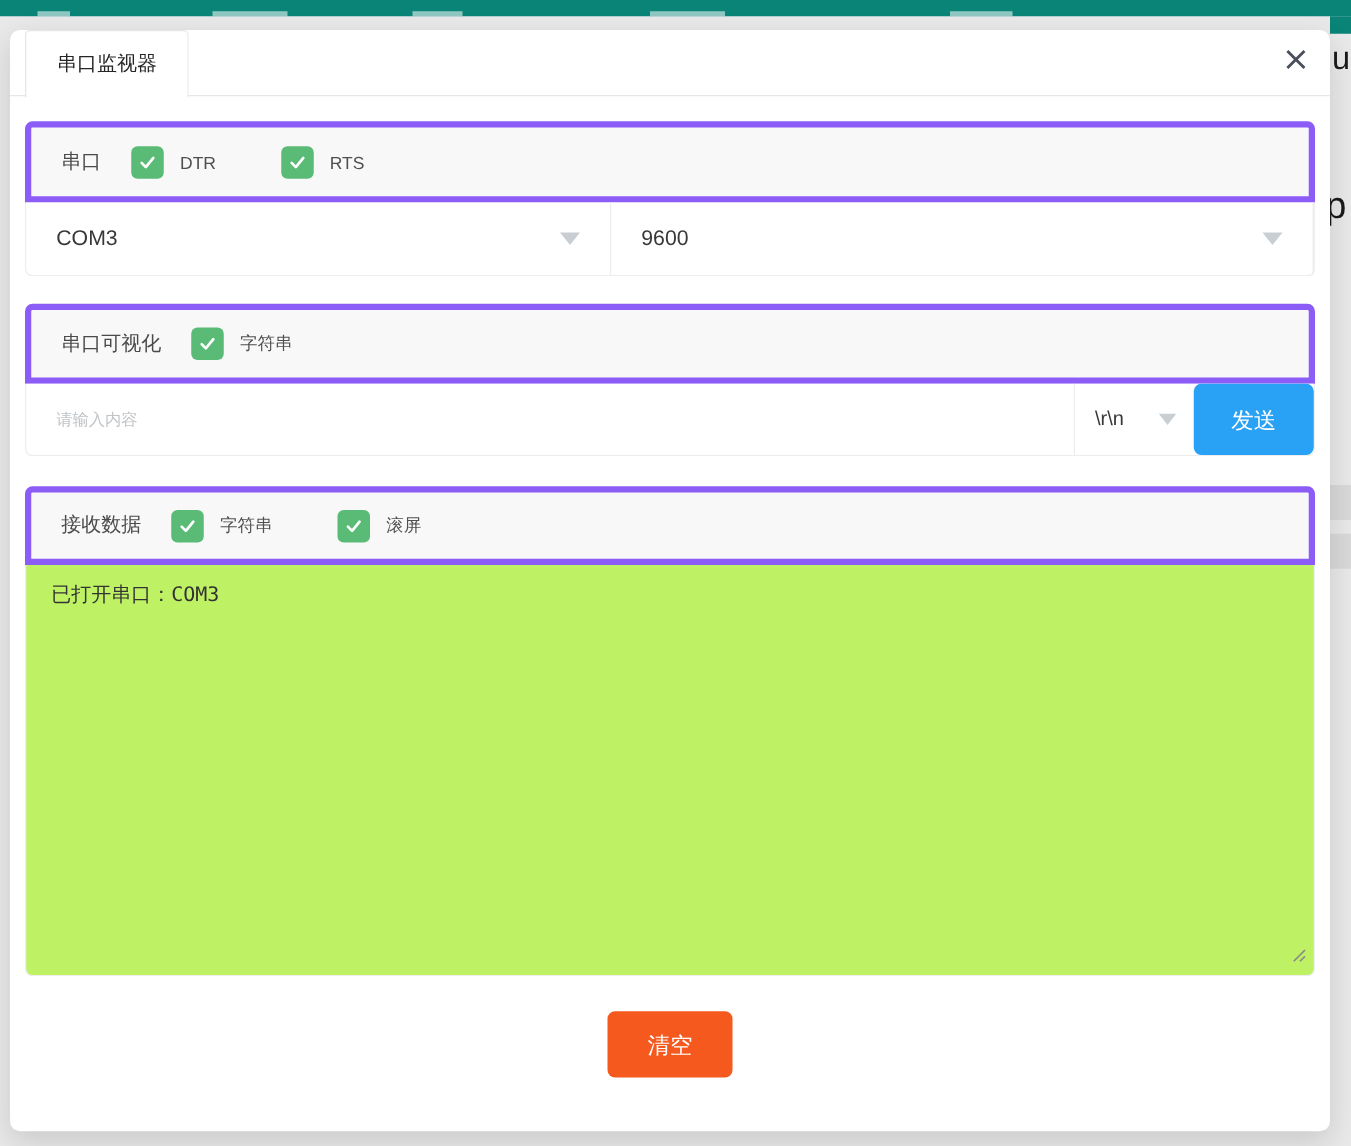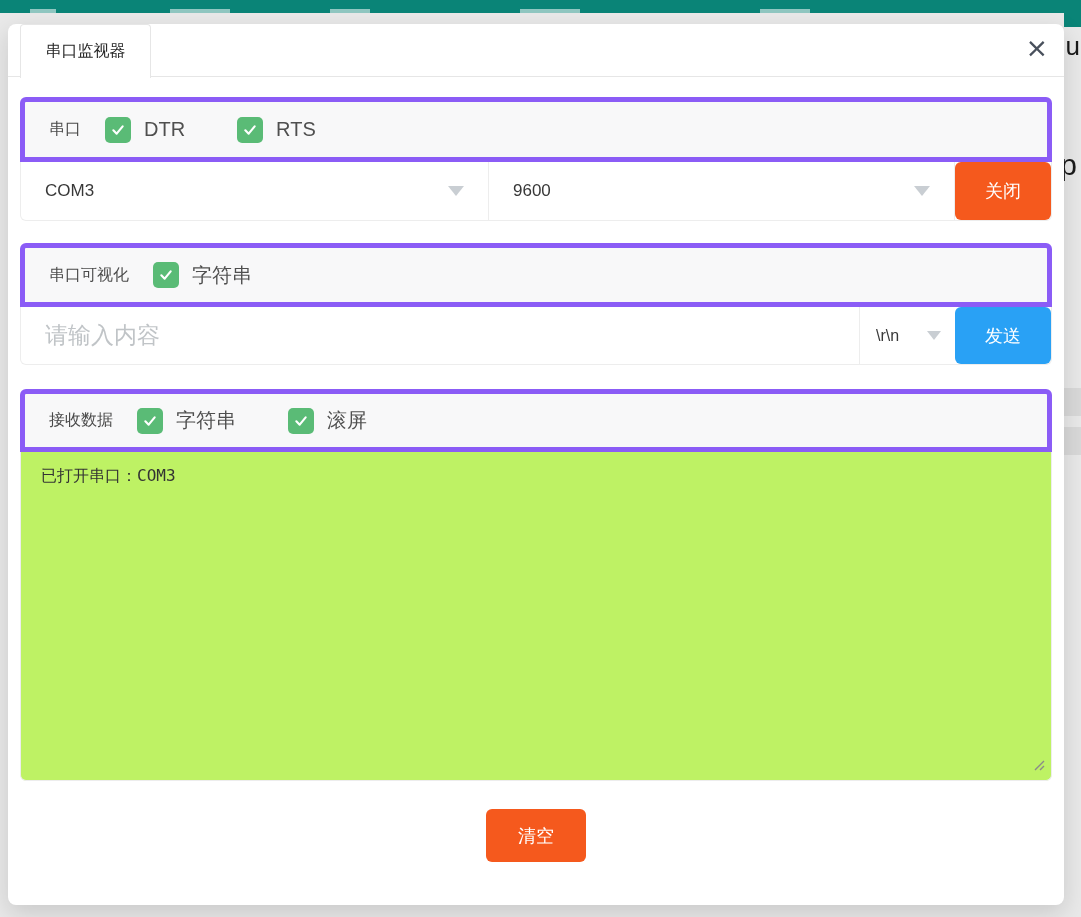--- a/index.html
+++ b/index.html
@@ -68,21 +68,21 @@
   .sec2 .section-header { margin-top:22px; height:64px; }
   .sec3 .section-header { margin-top:24px; height:63px; }
   .section-title { font-size:16px; color:#4a4a4a; margin-right:24px; }
   .chk-group { display:flex; align-items:center; margin-right:52px; }
   .checkbox {
     width:26px; height:26px; border-radius:5px;
     background:#5abb76; display:flex; align-items:center; justify-content:center;
     cursor:pointer; flex:none;
   }
   .checkbox svg { width:16px; height:16px; }
-  .chk-label { font-size:20px; color:#4f4f4f; margin-left:13px; }
+  .chk-label { font-size:14px; color:#4f4f4f; margin-left:13px; }
 
   .section-row {
     display:flex; align-items:stretch;
     border:1px solid #ededed; border-top:none;
     border-radius:0 0 6px 6px;
     background:#fff;
   }
   .sec1 .section-row { height:59px; }
   .sec2 .section-row { height:58px; }
 
@@ -96,21 +96,21 @@
     width:0; height:0;
     border-left:8px solid transparent;
     border-right:8px solid transparent;
     border-top:10px solid #c9ced3;
   }
   .cell-port { width:468px; }
   .cell-baud { flex:1; }
   .cell-input { flex:1; border-right:1px solid #ededed; display:flex; align-items:center; }
   .cell-input input {
     width:100%; height:100%; border:none; outline:none;
-    font-size:23px; color:#383838; padding:0 24px;
+    font-size:13px; color:#383838; padding:0 24px;
     font-family:"Liberation Sans","DejaVu Sans",sans-serif;
     background:transparent;
   }
   .cell-input input::placeholder { color:#c0c4c7; }
   .cell-ending { width:95px; padding:0 14px 0 16px; border-right:none; }
   .cell-ending .select-value { font-size:16px; }
   .cell-ending .caret { border-left-width:7px; border-right-width:7px; border-top-width:9px; }
 
   .btn {
     width:96px; border:none; cursor:pointer;
@@ -188,21 +188,20 @@
       </div>
       <div class="section-row">
         <div class="select-cell cell-port">
           <span class="select-value">COM3</span>
           <span class="caret"></span>
         </div>
         <div class="select-cell cell-baud">
           <span class="select-value">9600</span>
           <span class="caret"></span>
         </div>
-        <button class="btn btn-orange">关闭</button>
       </div>
     </div>
 
     <div class="sec2">
       <div class="section-header">
         <span class="section-title">串口可视化</span>
         <span class="chk-group">
           <span class="checkbox">
             <svg viewBox="0 0 24 24">
                 <path d="M5 12.5l5 5 9-11" stroke="#fff" stroke-width="3.2" fill="none" stroke-linecap="round" stroke-linejoin="round"></path>

